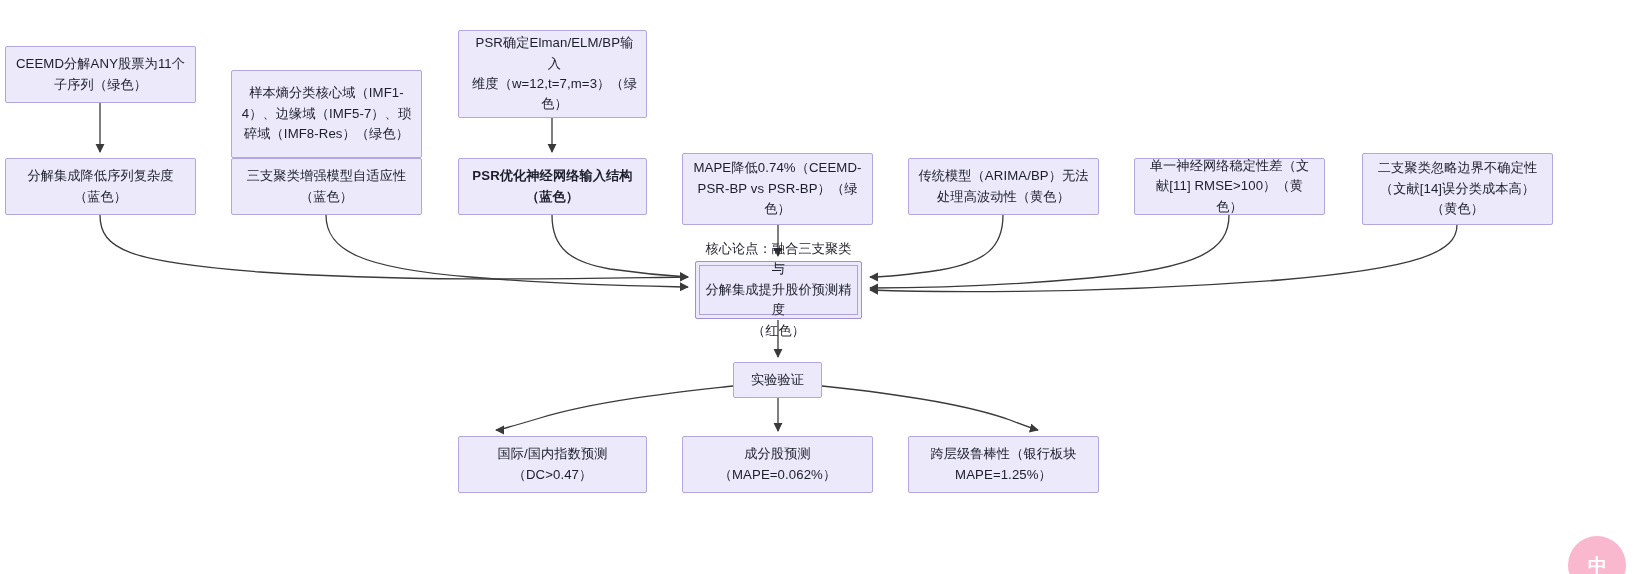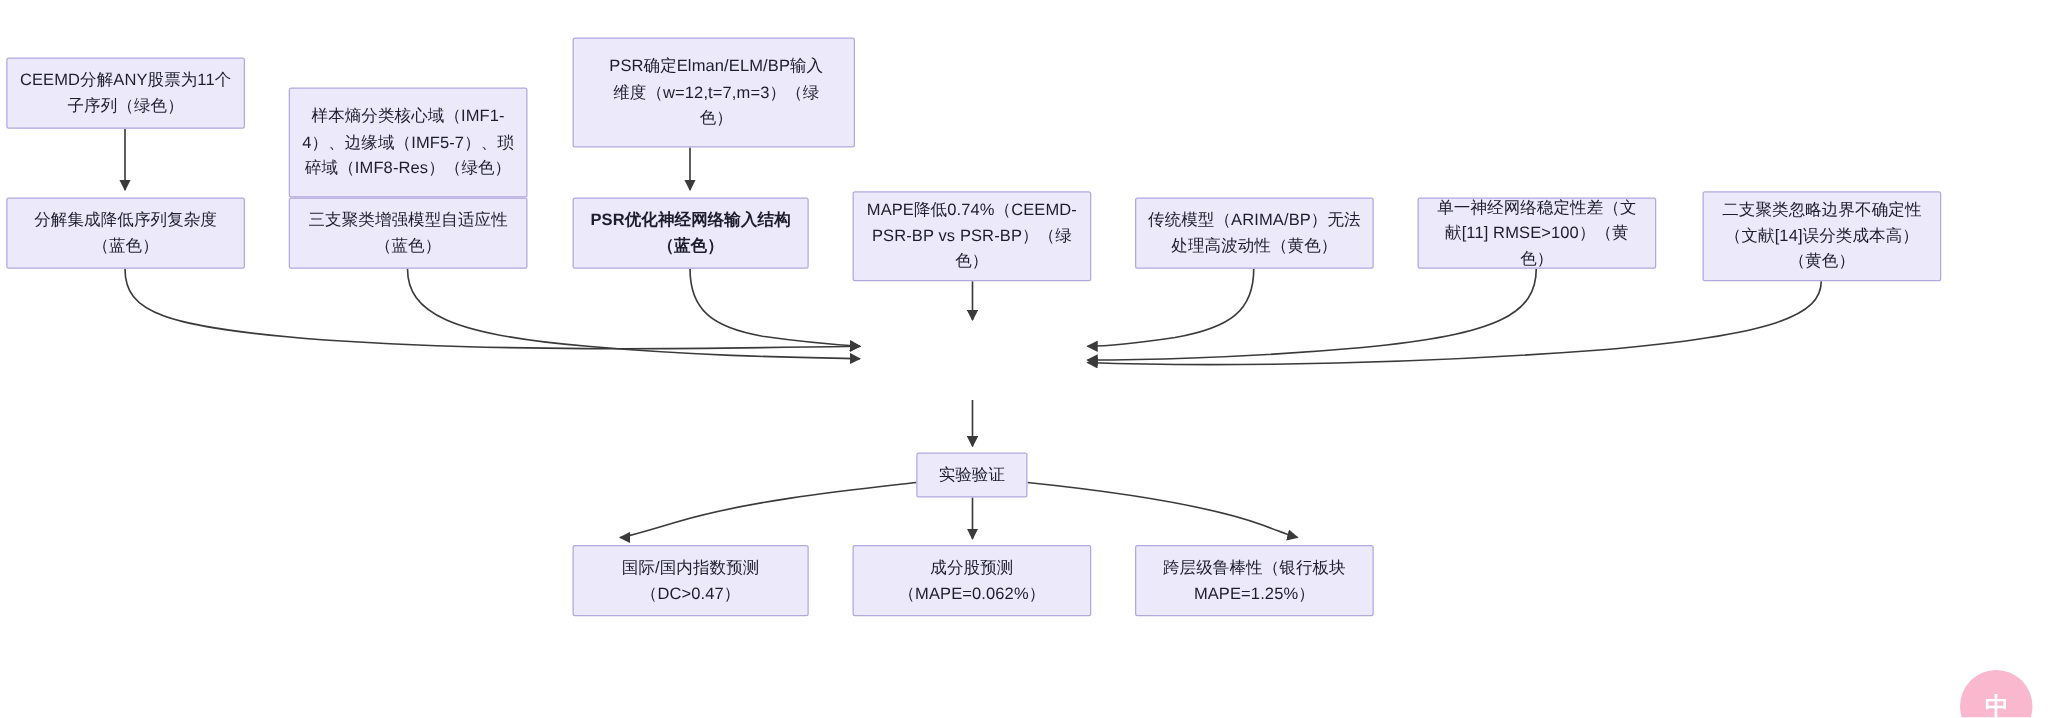--- a/index.html
+++ b/index.html
@@ -97,41 +97,44 @@
       <path d="M 778 398 L 778 431"></path>
       <path d="M 822 386 C 880 392, 960 402, 1010 420 C 1028 427, 1034 429, 1038 430"></path>
     </g>
   </svg>
 
   <div class="node" style="left:5px;  top:46px;  width:191px; height:57px;">CEEMD分解ANY股票为11个
 子序列（绿色）</div>
   <div class="node" style="left:231px; top:30px;  width:191px; height:88px;margin-top:40px;">样本熵分类核心域（IMF1-
 4）、边缘域（IMF5-7）、琐
 碎域（IMF8-Res）（绿色）</div>
-  <div class="node" style="left:458px; top:30px;  width:226px; height:88px;padding-left:12px;">PSR确定Elman/ELM/BP输入
+  <div class="node" style="left:458px; top:30px;  width:189px; height:88px;padding-left:12px;">PSR确定Elman/ELM/BP输入
 维度（w=12,t=7,m=3）（绿
 色）</div>
 
   <div class="node" style="left:5px;   top:158px; width:191px; height:57px;">分解集成降低序列复杂度
 （蓝色）</div>
   <div class="node" style="left:231px; top:158px; width:191px; height:57px;">三支聚类增强模型自适应性
 （蓝色）</div>
   <div class="node" style="left:458px; top:158px; width:189px; height:57px;font-weight:bold;">PSR优化神经网络输入结构
 （蓝色）</div>
   <div class="node" style="left:682px; top:153px; width:191px; height:72px;">MAPE降低0.74%（CEEMD-
 PSR-BP vs PSR-BP）（绿
 色）</div>
   <div class="node" style="left:908px; top:158px; width:191px; height:57px;">传统模型（ARIMA/BP）无法
 处理高波动性（黄色）</div>
   <div class="node" style="left:1134px; top:158px; width:191px; height:57px;">单一神经网络稳定性差（文
 献[11] RMSE&gt;100）（黄色）</div>
   <div class="node" style="left:1362px; top:153px; width:191px; height:72px;">二支聚类忽略边界不确定性
 （文献[14]误分类成本高）
 （黄色）</div>
 
+  <div class="node core" style="left:695px; top:261px; width:167px; height:58px;">核心论点：融合三支聚类与
+分解集成提升股价预测精度
+（红色）</div>
 
   <div class="node" style="left:733px; top:362px; width:89px; height:36px;">实验验证</div>
 
   <div class="node" style="left:458px; top:436px; width:189px; height:57px;">国际/国内指数预测
 （DC&gt;0.47）</div>
   <div class="node" style="left:682px; top:436px; width:191px; height:57px;">成分股预测
 （MAPE=0.062%）</div>
   <div class="node" style="left:908px; top:436px; width:191px; height:57px;">跨层级鲁棒性（银行板块
 MAPE=1.25%）</div>
 

